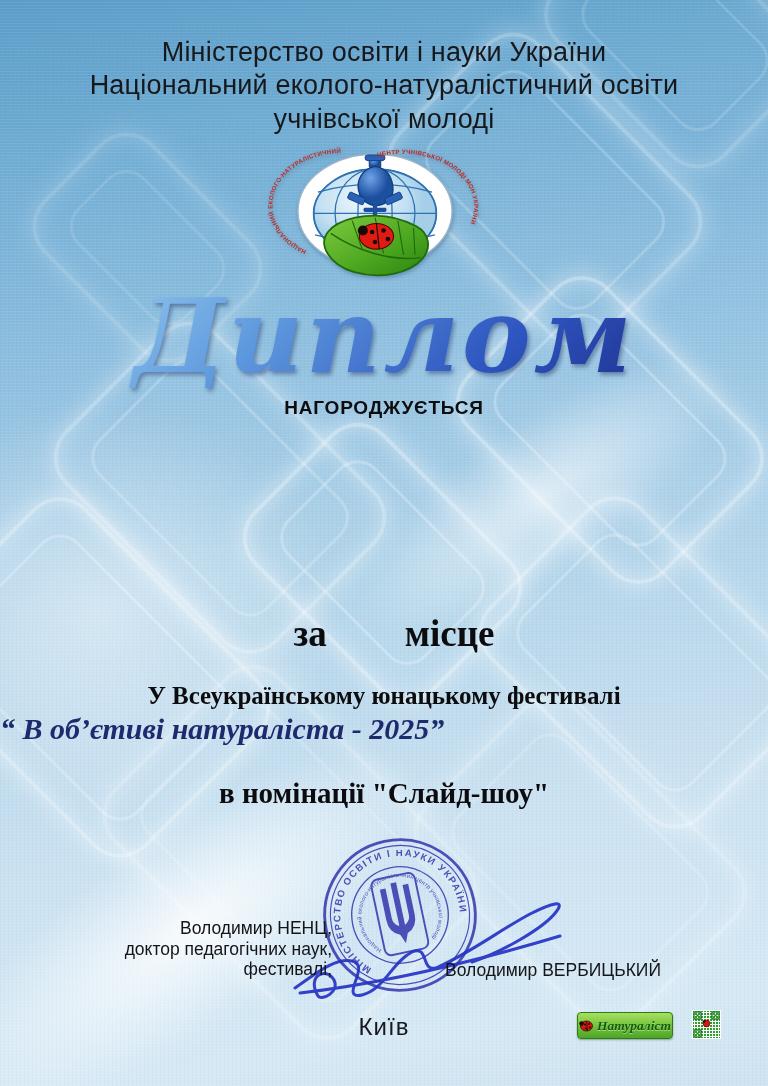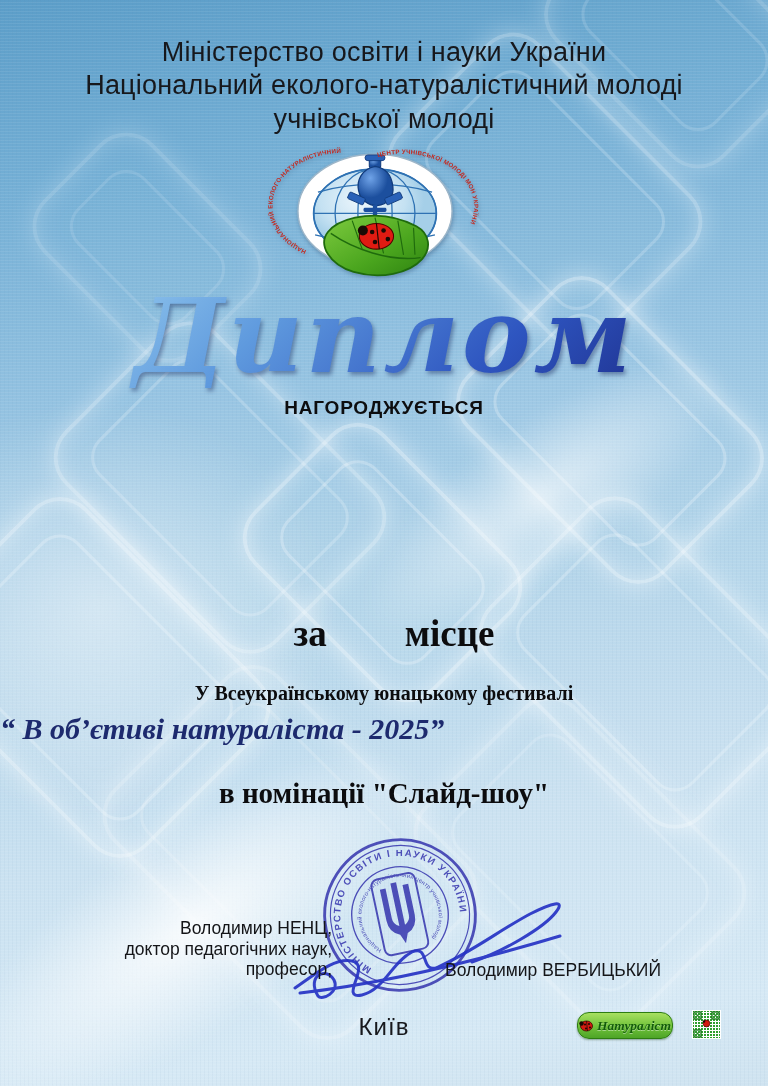--- a/index.html
+++ b/index.html
@@ -68,21 +68,21 @@
     position:absolute; top:397px; left:0; width:100%;
     text-align:center; font-weight:bold; font-size:19px; letter-spacing:.8px; color:#0d0d0f;
   }
   .place-line {
     position:absolute; top:612px; left:0; width:100%;
     display:flex; justify-content:center; gap:78px; transform:translateX(10px);
     font-family:"Liberation Serif", serif; font-weight:bold; font-size:37px; color:#0c0c0e;
   }
   .festival-1 {
     position:absolute; top:682px; left:0; width:100%; text-align:center;
-    font-family:"Liberation Serif", serif; font-weight:bold; font-size:20px; color:#0c0c0e;
+    font-family:"Liberation Serif", serif; font-weight:bold; font-size:25px; color:#0c0c0e;
   }
   .festival-2 {
     position:absolute; top:712px; left:0; width:100%; text-align:left;
     font-family:"Liberation Serif", serif; font-weight:bold; font-style:italic;
     font-size:30px; color:#1d2a6e;
   }
   .nomination {
     position:absolute; top:777px; left:0; width:100%; text-align:center;
     font-family:"Liberation Serif", serif; font-weight:bold; font-size:29px; color:#0c0c0e;
   }
@@ -104,21 +104,21 @@
     font-size:17.5px; color:#141518;
   }
   .city {
     position:absolute; top:1013px; left:0; width:100%;
     text-align:center; font-size:24px; color:#17181c; letter-spacing:1px;
   }
   .badge {
     position:absolute; left:577px; top:1012px; width:96px; height:27px;
     display:flex; align-items:center; gap:4px; padding:0 0;
     background:linear-gradient(180deg,#a8e060 0%,#6fc13a 55%,#4ea527 100%);
-    border:1.5px solid #2e7d12; border-radius:12px;
+    border:1.5px solid #2e7d12; border-radius:4px;
     box-shadow:0 1px 2px rgba(20,60,10,.4);
   }
   .badge-label {
     font-family:"Liberation Serif", serif; font-weight:bold; font-style:italic;
     font-size:13.5px; color:#135c0a; text-shadow:0 1px 0 rgba(255,255,255,.45);
     white-space:nowrap;
   }
   .qr-wrap { position:absolute; left:692px; top:1010px; width:29px; height:29px; }
   .qr-wrap svg { width:100%; height:100%; }
 </style>
@@ -139,21 +139,21 @@
   <div class="shape s9"></div>
   <div class="shape s10"></div>
   <div class="streak st3"></div>
   <div class="streak st1"></div>
   <div class="streak st2"></div>
 
   <div class="content">
 
     <div class="header">
       <div>Міністерство освіти і науки України</div>
-      <div>Національний еколого-натуралістичний молоді</div>
+      <div>Національний еколого-натуралістичний освіти</div>
       <div>учнівської молоді</div>
     </div>
 
     <div class="emblem-wrap">
       <svg viewBox="0 0 300 210">
         <defs>
           <path id="arcL" d="M 54 152 A 100 74 0 0 1 146 21" fill="none"></path>
           <path id="arcR" d="M 154 21 A 100 74 0 0 1 248 150" fill="none"></path>
           <radialGradient id="globeG" cx="40%" cy="35%">
             <stop offset="0%" stop-color="#eef7fc"></stop>
@@ -251,21 +251,21 @@
           <path d="M 295 988 C 318 972 335 958 352 961 C 372 965 338 1000 362 995 C 384 990 392 962 412 952 C 430 944 420 975 438 967 C 470 953 500 930 530 914 C 552 903 566 899 556 912 C 544 928 502 952 472 962"></path>
           <path d="M 300 993 C 360 986 440 972 560 936"></path>
           <path d="M 318 996 C 306 976 326 966 334 980 C 340 992 322 1001 318 996"></path>
         </g>
       </svg>
     </div>
 
     <div class="signatory">
       <div>Володимир НЕНЦ,</div>
       <div>доктор педагогічних наук,</div>
-      <div>професор,</div>
+      <div>фестивалі,</div>
     </div>
     <div class="signer-name">Володимир ВЕРБИЦЬКИЙ</div>
 
     <div class="city">Київ</div>
 
     <div class="badge">
       <svg width="15" height="13" viewBox="0 0 15 13">
         <ellipse cx="8.5" cy="7" rx="6" ry="5" fill="#d41a10" stroke="#3a0500" stroke-width="0.8"></ellipse>
         <circle cx="3.5" cy="4.5" r="2.2" fill="#1a0a05"></circle>
         <line x1="8.5" y1="2" x2="9.5" y2="12" stroke="#1a0a05" stroke-width="0.7"></line>

